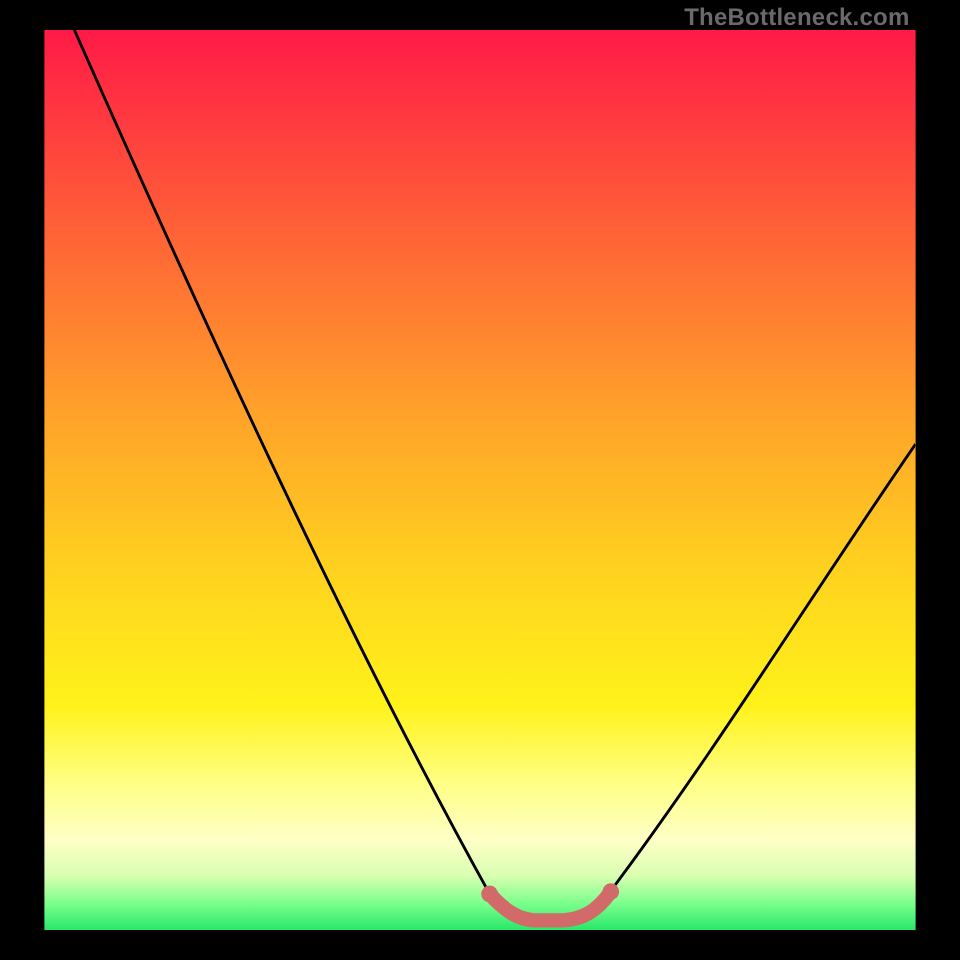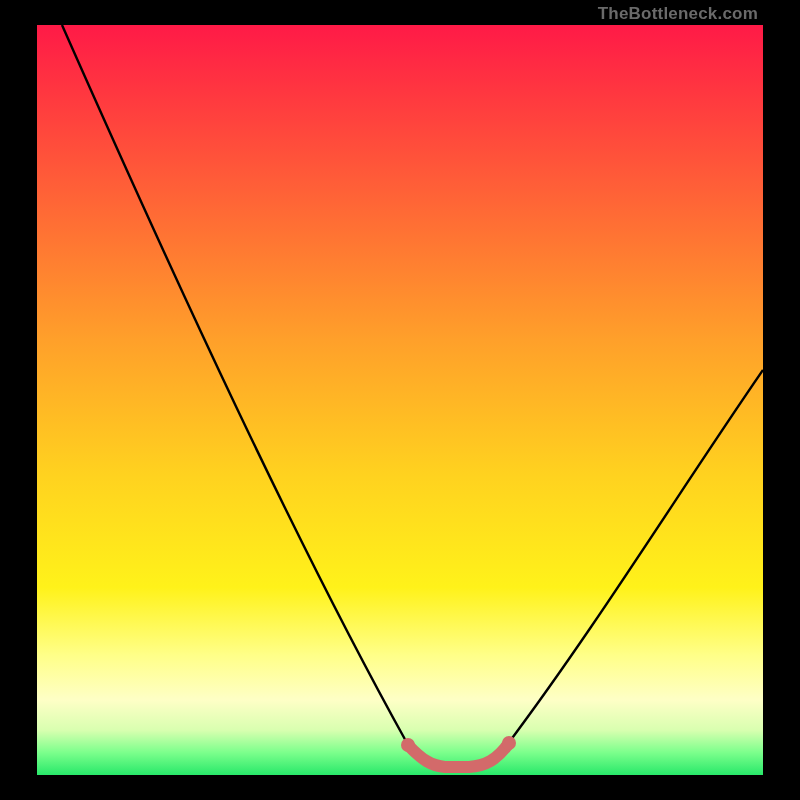--- a/index.html
+++ b/index.html
@@ -43,21 +43,21 @@
     top: 0;
     width: 726px;
     height: 750px;
     pointer-events: none;
   }
   .watermark {
     position: absolute;
     top: 4px;
     right: 42px;
     font-family: Arial, Helvetica, sans-serif;
-    font-size: 17px;
+    font-size: 20px;
     font-weight: 600;
     color: #6a6a6a;
     letter-spacing: 0.2px;
     user-select: none;
     text-align: center;
   }
 </style>
 </head>
 <body>
 

